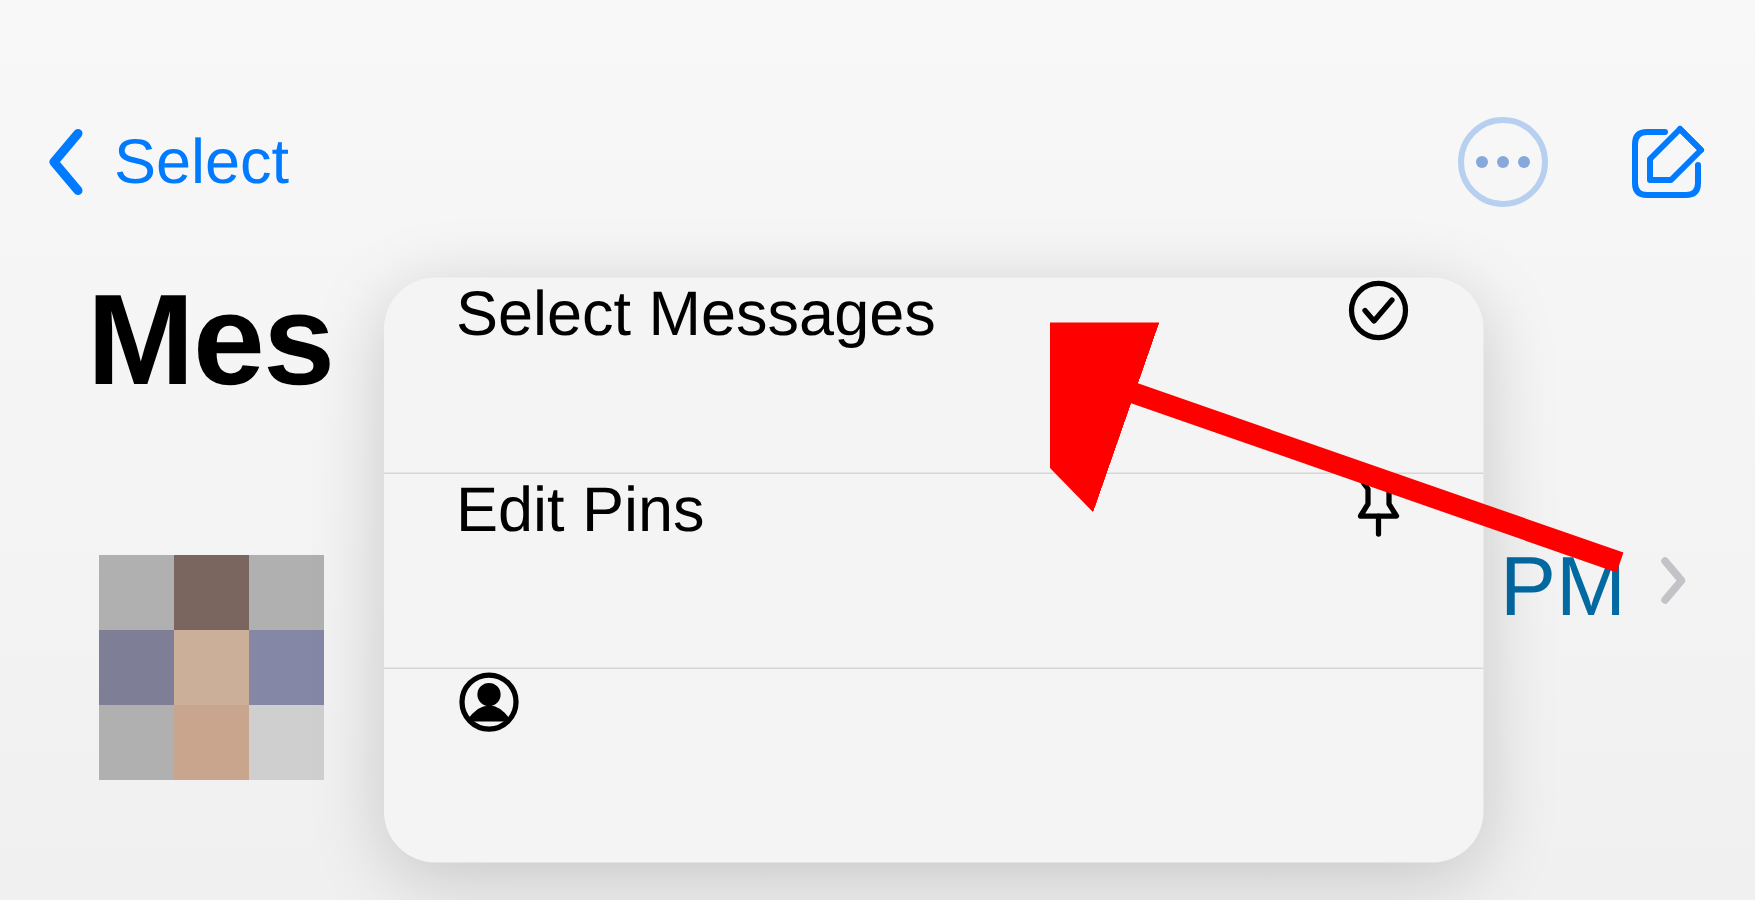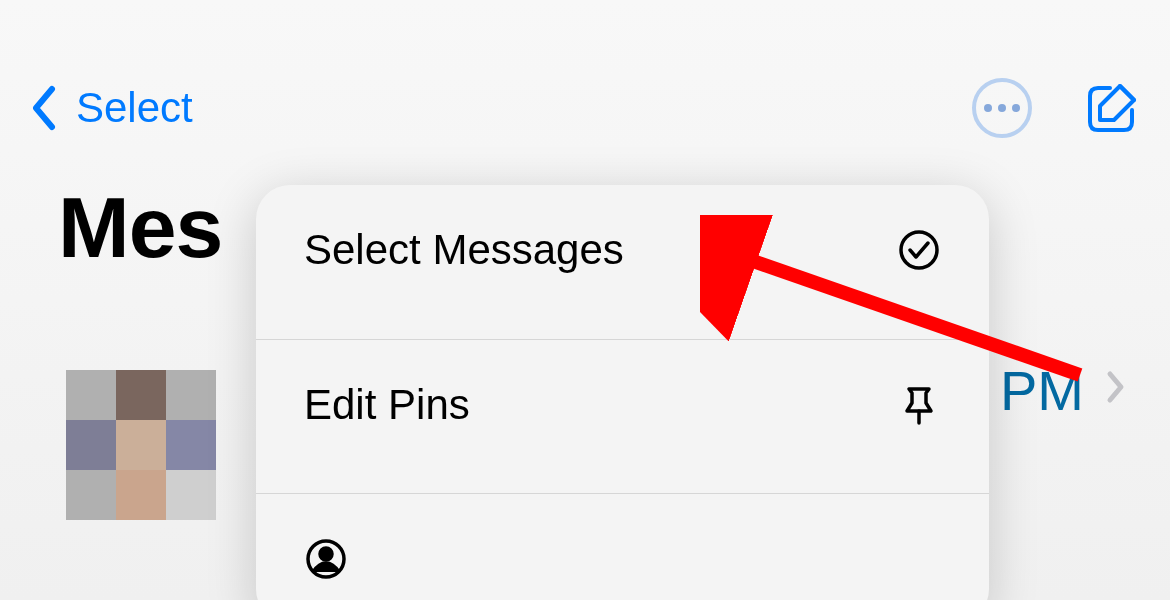--- a/index.html
+++ b/index.html
@@ -104,29 +104,27 @@
       left: 256px;
       top: 185px;
       width: 733px;
       background: #f4f4f4;
       border-radius: 34px;
       box-shadow: 0 10px 50px rgba(0,0,0,0.18);
       overflow: hidden;
     }
     .menu-item {
       display: flex;
-      align-items: center;
       justify-content: space-between;
       padding: 0 48px;
       height: 130px;
       cursor: pointer;
     }
     .menu-item + .menu-item {
       border-top: 1px solid #d6d6d6;
-      margin-top: 24px;
     }
     .menu-item-label {
       font-size: 42px;
       color: #000;
       font-weight: 400;
     }
     .menu-item-icon svg {
       width: 44px;
       height: 44px;
       display: block;

